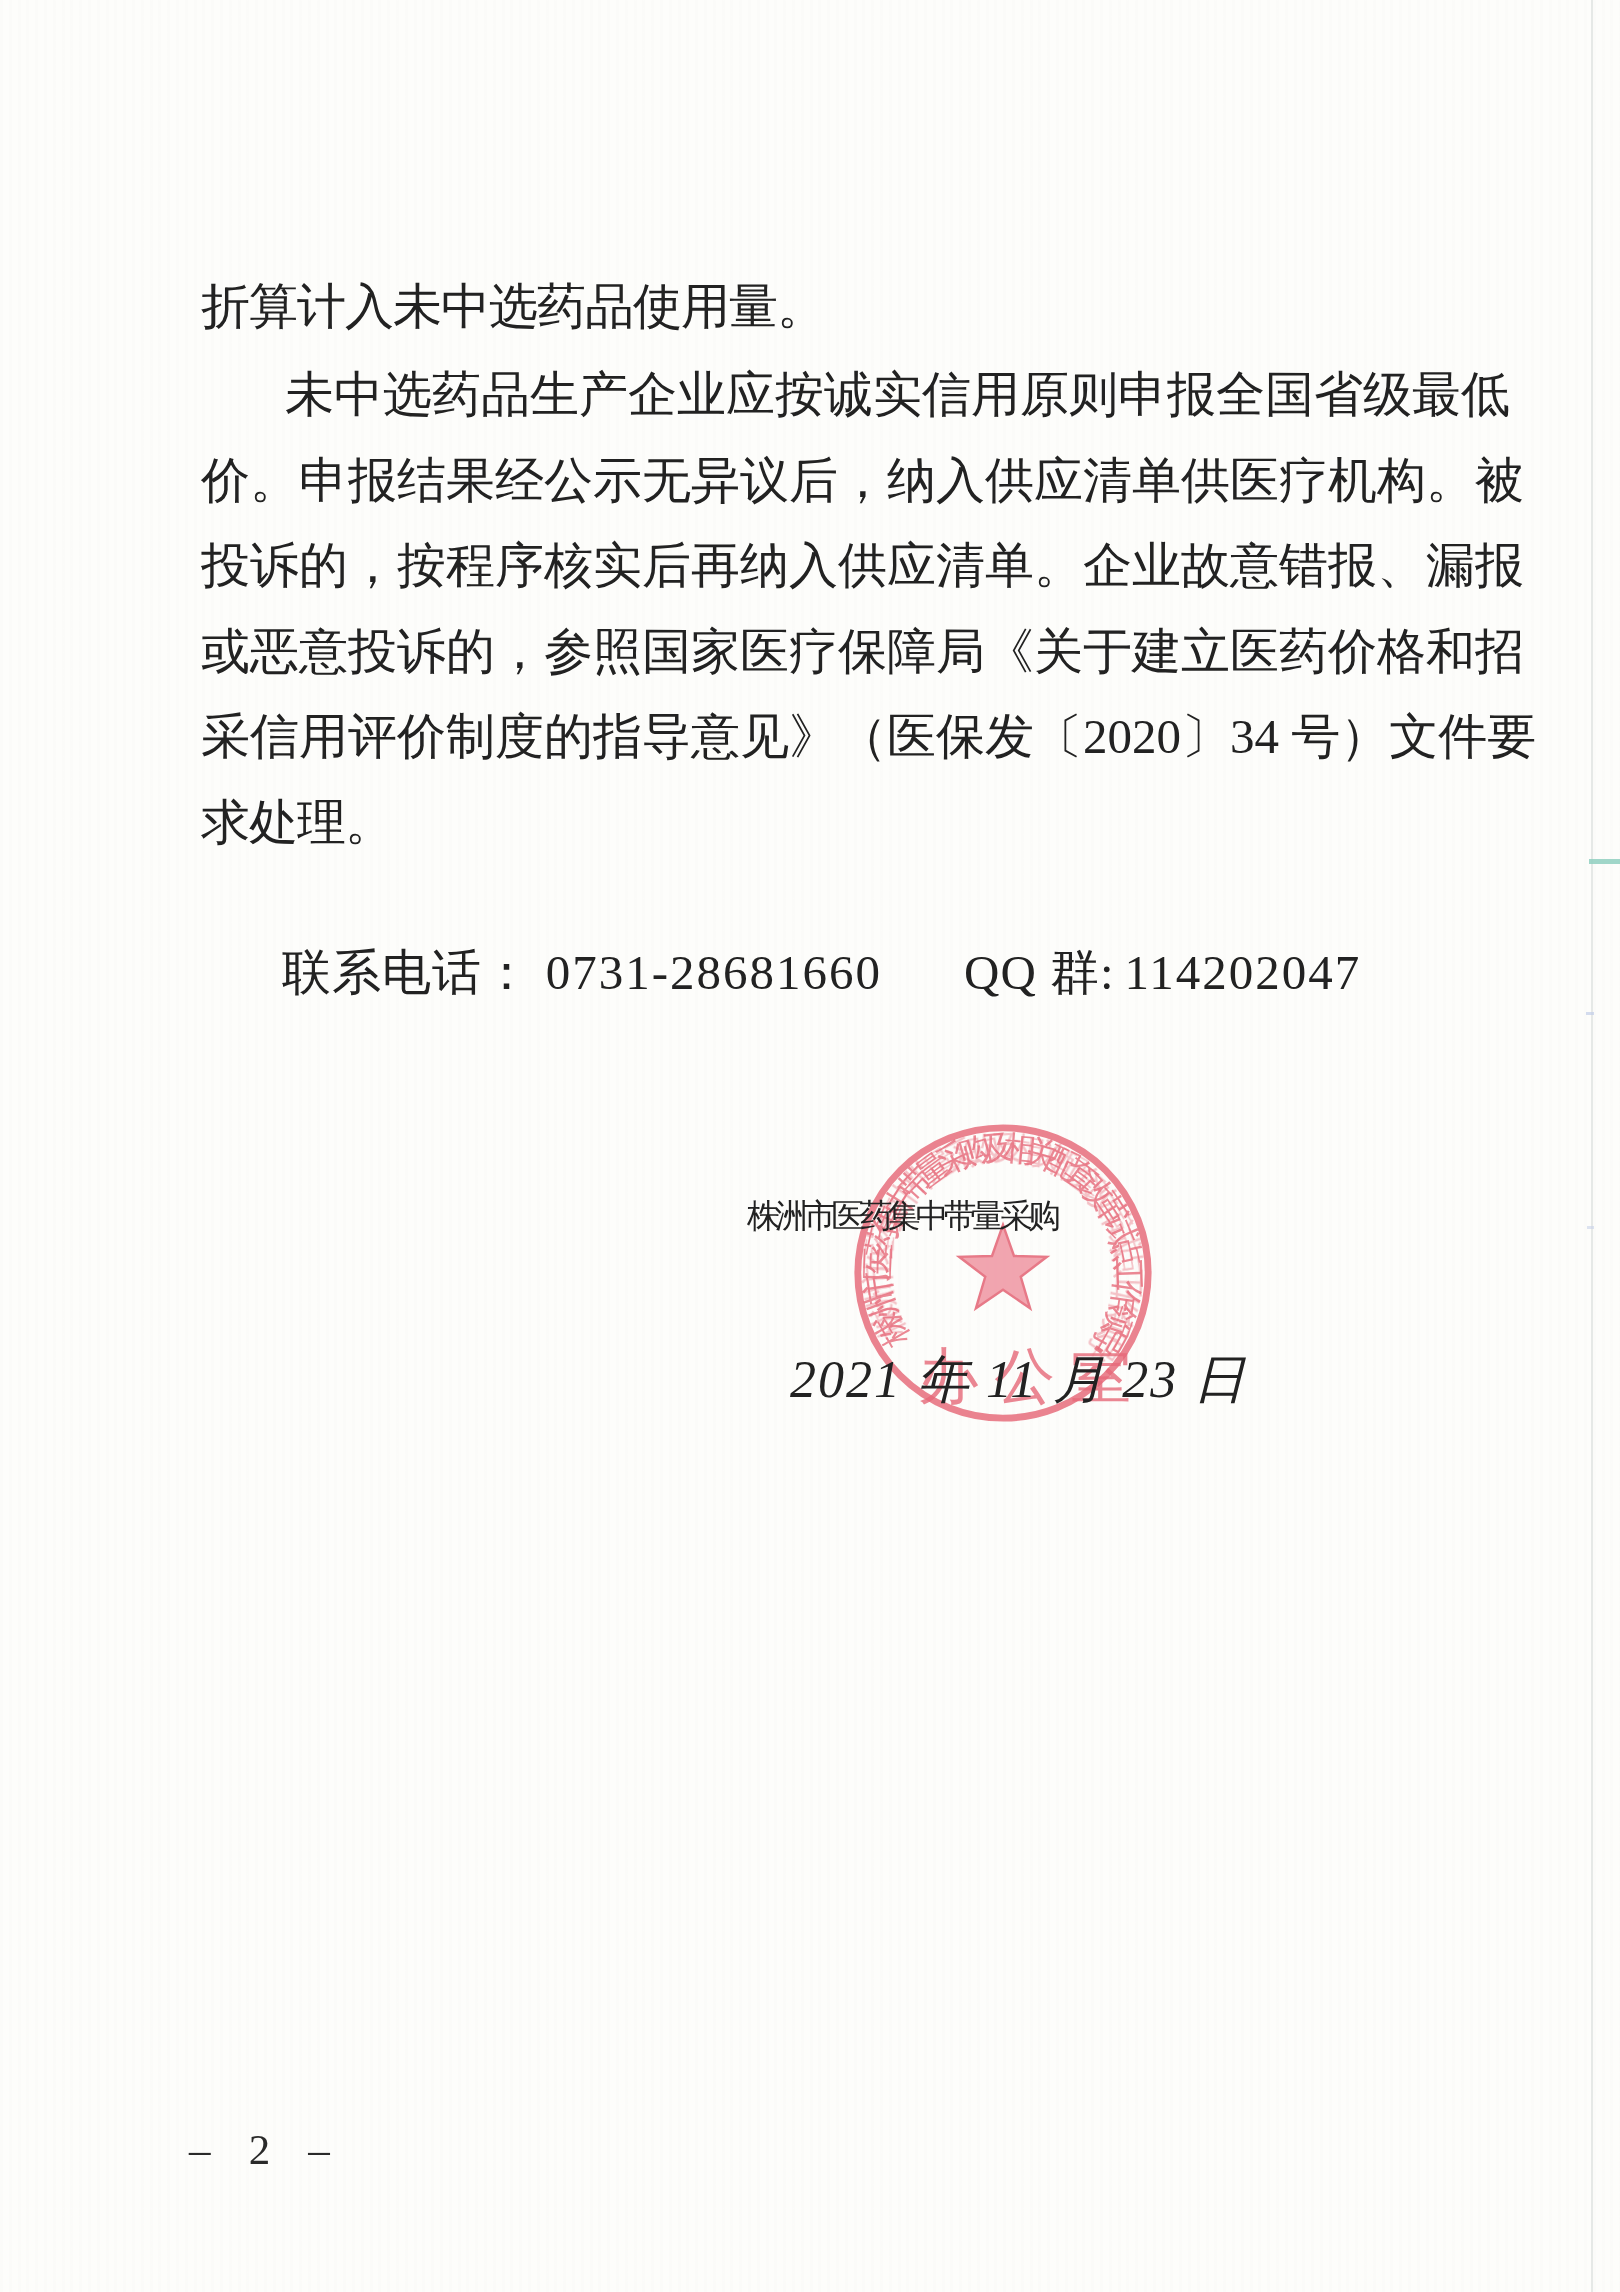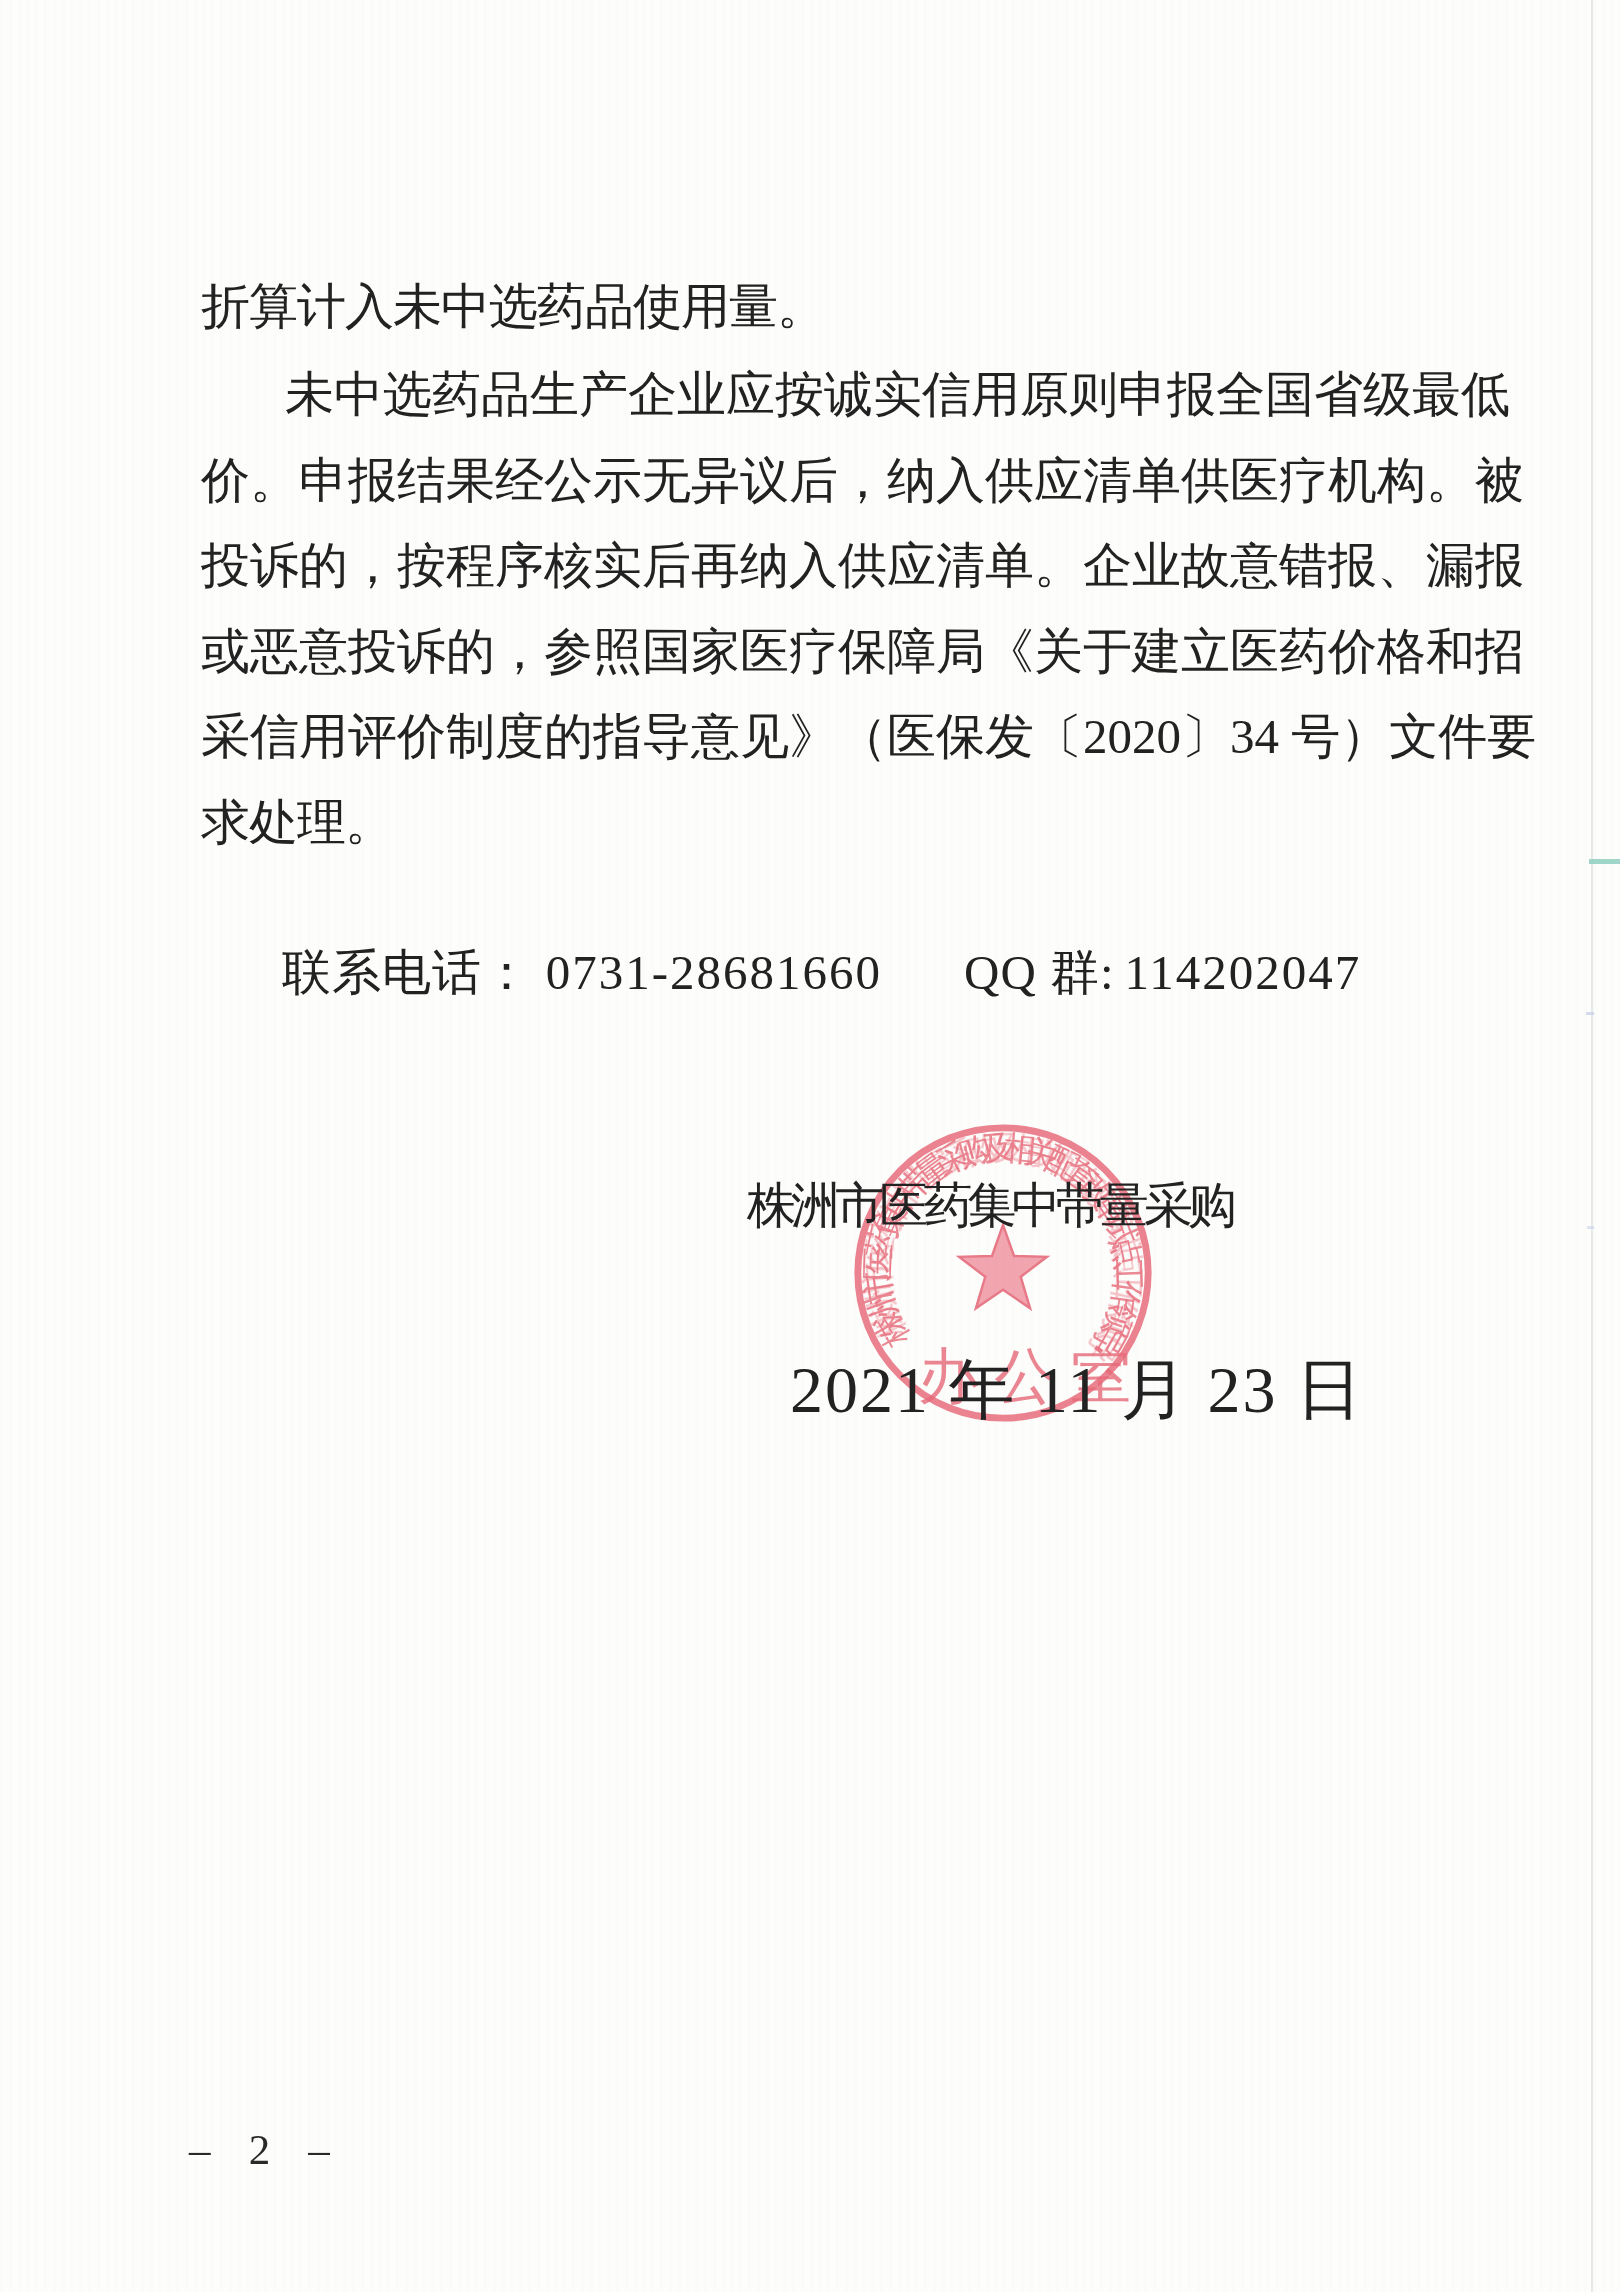--- a/index.html
+++ b/index.html
@@ -37,28 +37,29 @@
   .jline.indent{padding-left:84px;}
   .jline.last{text-align-last:left;letter-spacing:-1px;}
   .contact{
     position:absolute;left:282px;top:943px;
     font-size:49px;line-height:59px;letter-spacing:1px;
   }
   .contact .phone{margin-left:13.7px;letter-spacing:2px;}
   .contact .qq-label{margin-left:82px;}
   .contact .qq-num{margin-left:9.8px;letter-spacing:2px;}
   .sig{
-    font-size:49px;line-height:59px;letter-spacing:-4.9px;
+    font-size:33px;line-height:59px;letter-spacing:-4.9px;
     z-index:3;
+    margin-top:11px;
   }
   .sig1{left:747px;top:1176px;}
   .sig2{left:608px;top:1262px;}
   .dateline{
     left:790px;top:1345px;
-    font-size:66px;letter-spacing:2px;z-index:3;
+    font-size:52px;letter-spacing:2px;z-index:3;font-style:italic;
   }
   .pagenum{
     left:189px;top:2125px;
     font-size:43px;letter-spacing:13.7px;color:#2a2a2a;
   }
   .seal{
     position:absolute;left:849px;top:1119px;width:308px;height:308px;z-index:2;
     opacity:0.92;
   }
   

